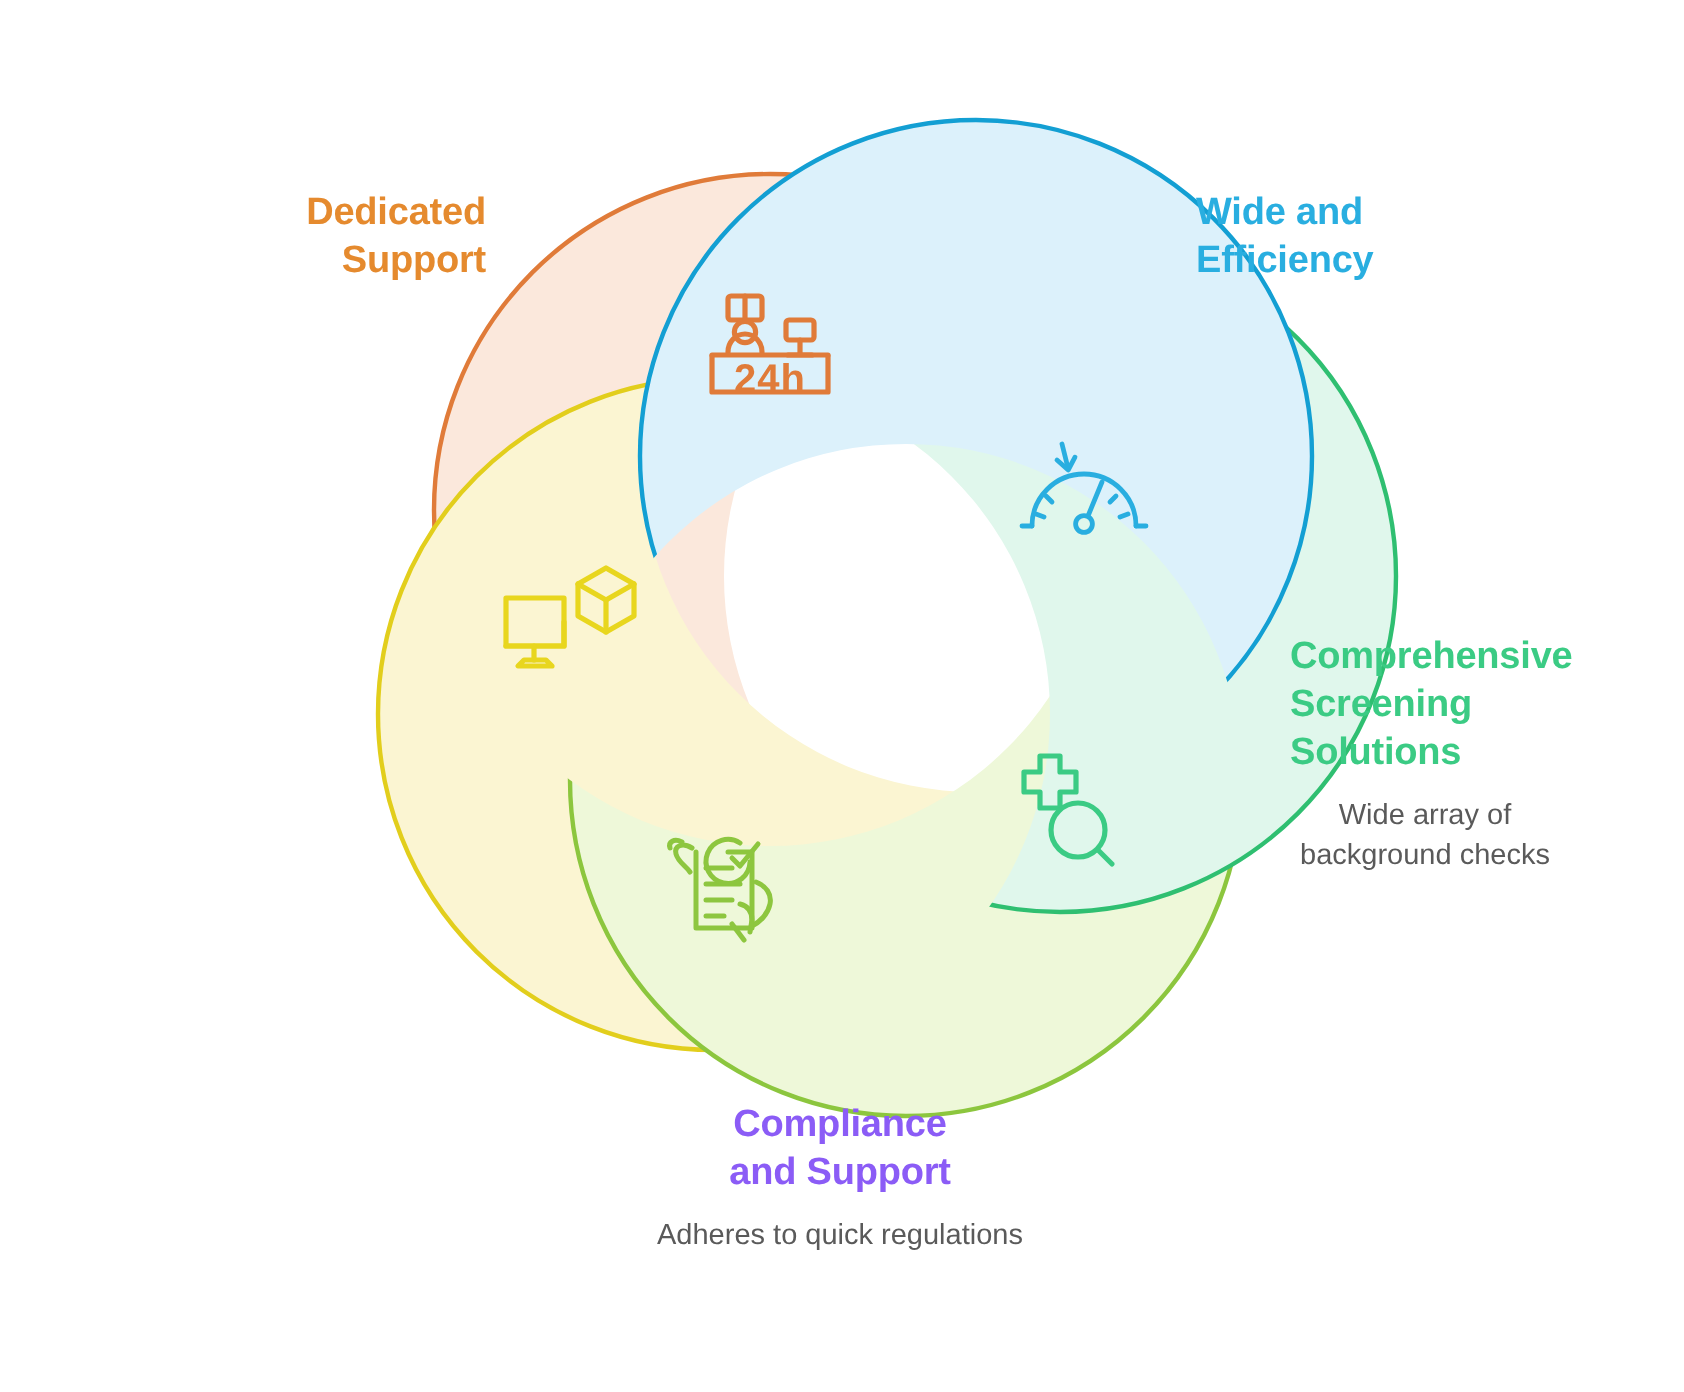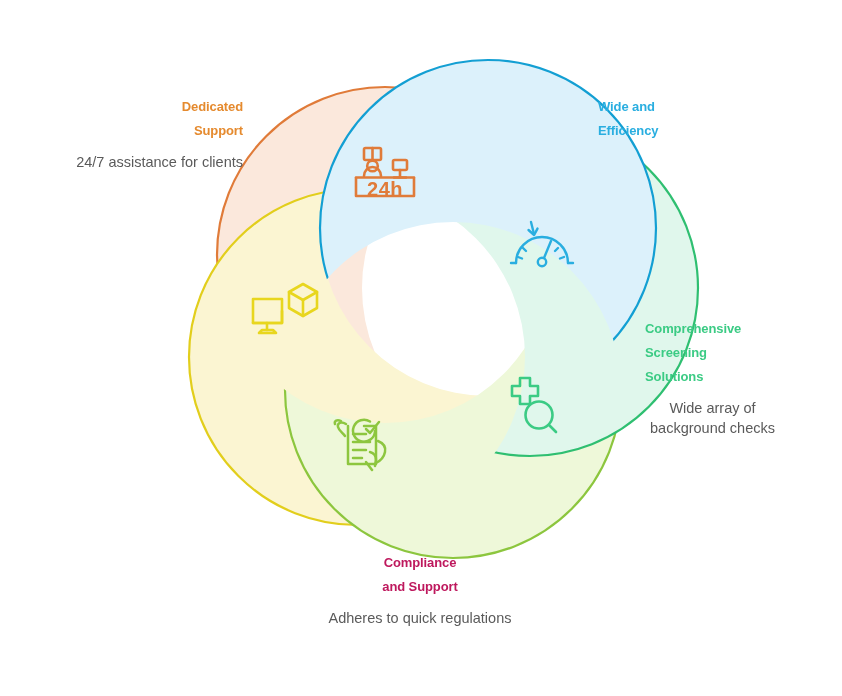--- a/index.html
+++ b/index.html
@@ -17,21 +17,21 @@
 
   #venn {
     position:absolute;
     left:0; top:0;
     width:842px; height:696px;
   }
 
   .label-block { position:absolute; }
 
   .label-title {
-    font-size:13px;
+    font-size:19px;
     font-weight:bold;
     line-height:24px;
     letter-spacing:-0.1px;
   }
   .label-desc {
     font-size:14.5px;
     font-weight:normal;
     line-height:20px;
     color:#5a5a5a;
     margin-top:9px;
@@ -49,21 +49,21 @@
   #lbl-screening { left:645px; top:317px; width:200px; text-align:left; }
   #lbl-screening .label-title { color:#3BCB84; }
   #lbl-screening .label-desc { text-align:center; width:137px; margin-left:-1px; }
 
   
   #lbl-packages { left:36px; top:329px; width:155px; text-align:right; }
   #lbl-packages .label-title { color:#E8D61E; }
 
   
   #lbl-compliance { left:320px; top:551px; width:200px; text-align:center; }
-  #lbl-compliance .label-title { color:#be185d; }
+  #lbl-compliance .label-title { color:#8b5cf6; }
 </style>
 </head>
 <body>
 
 <div id="stage">
 
 <svg id="venn" viewBox="0 0 842 696">
   <defs>
 
     <clipPath id="clip-support">
@@ -160,21 +160,20 @@
     <path d="M289,292 l14,8 l14,-8"></path>
     <line x1="303" y1="300" x2="303" y2="316"></line>
   </g>
 </svg>
 
 <div class="label-block" id="lbl-support">
   <div class="label-title">
     <span>Dedicated</span><br>
     <span>Support</span>
   </div>
-  <div class="label-desc">24/7 assistance for clients</div>
 </div>
 
 <div class="label-block" id="lbl-speed">
   <div class="label-title">
     <span>Wide and</span><br>
     <span>Efficiency</span>
   </div>
 </div>
 
 <div class="label-block" id="lbl-screening">

